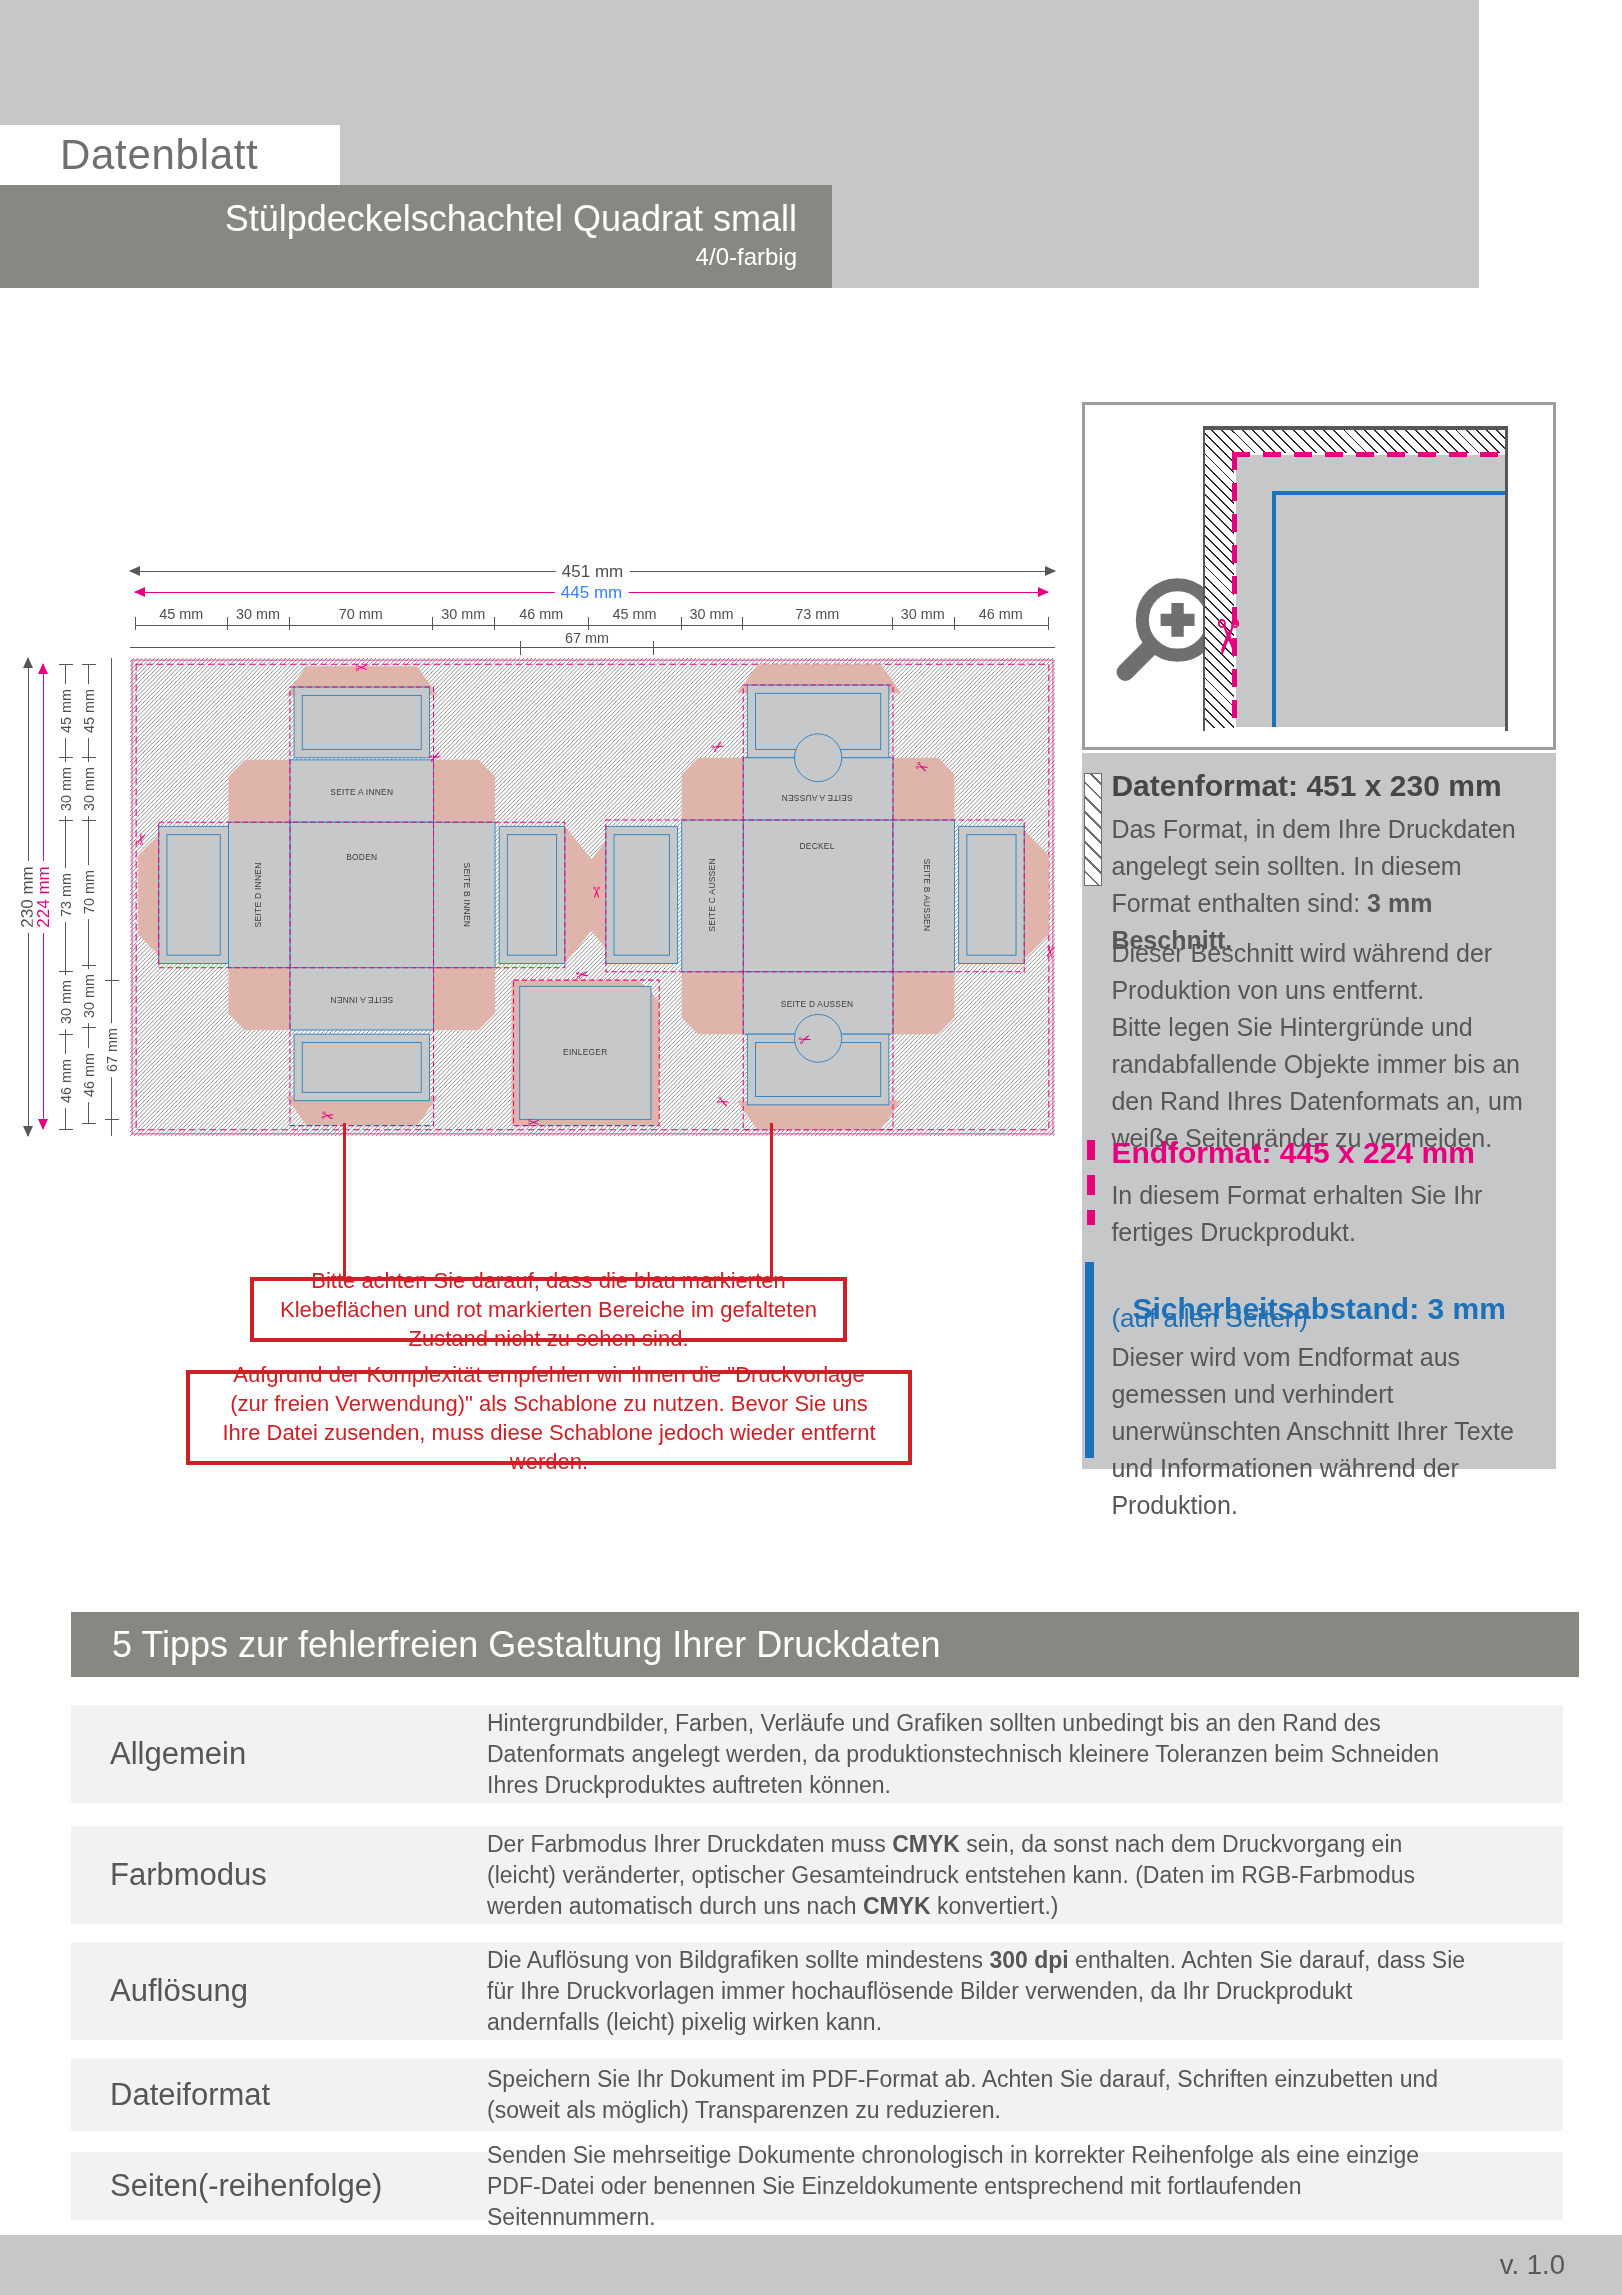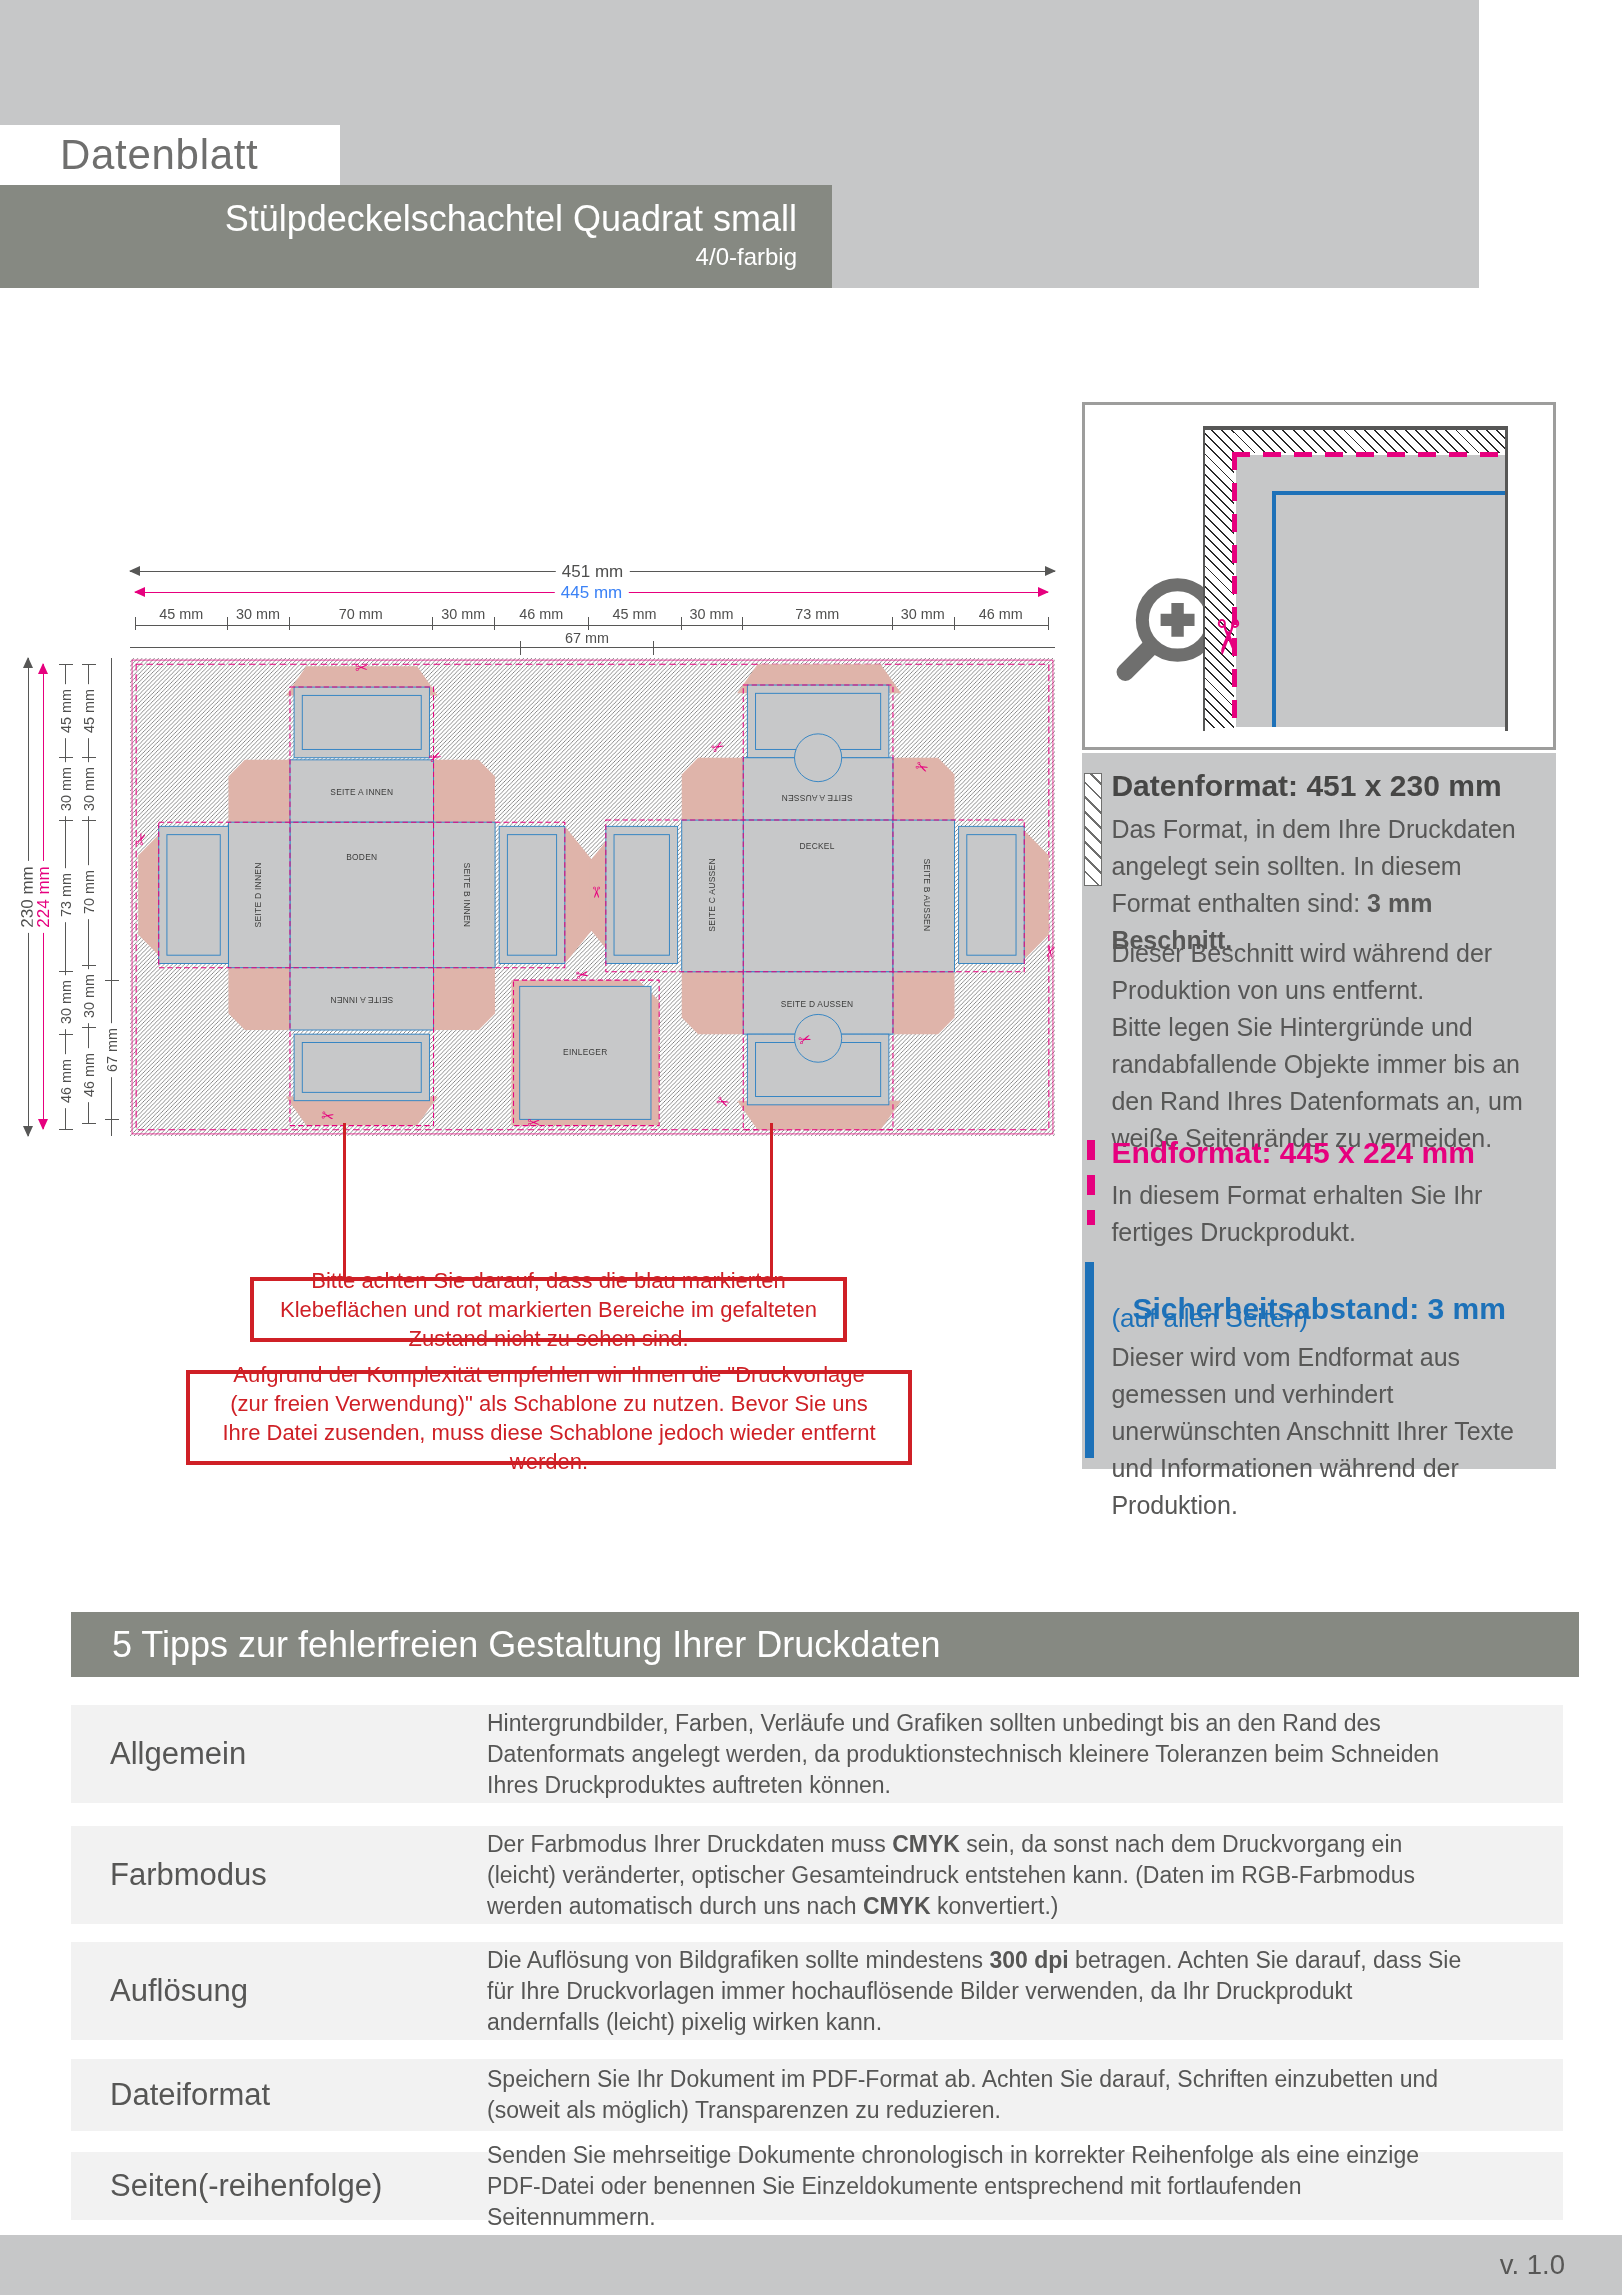--- a/index.html
+++ b/index.html
@@ -342,21 +342,21 @@
       <div class="tip-row abs" style="top: 1705px; height: 98px;">
         <div class="tip-label">Allgemein</div>
         <div class="tip-text"><span>Hintergrundbilder, Farben, Verläufe und Grafiken sollten unbedingt bis an den Rand des Datenformats angelegt werden, da produktionstechnisch kleinere Toleranzen beim Schneiden Ihres Druckproduktes auftreten können.</span></div>
       </div>
       <div class="tip-row abs" style="top: 1826px; height: 98px;">
         <div class="tip-label">Farbmodus</div>
         <div class="tip-text"><span>Der Farbmodus Ihrer Druckdaten muss </span><b>CMYK</b><span> sein, da sonst nach dem Druckvorgang ein (leicht) veränderter, optischer Gesamteindruck entstehen kann. (Daten im RGB-Farbmodus werden automatisch durch uns nach </span><b>CMYK</b><span> konvertiert.)</span></div>
       </div>
       <div class="tip-row abs" style="top: 1942px; height: 98px;">
         <div class="tip-label">Auflösung</div>
-        <div class="tip-text"><span>Die Auflösung von Bildgrafiken sollte mindestens </span><b>300 dpi</b><span> betragen. Achten Sie darauf, dass Sie für Ihre Druckvorlagen immer hochauflösende Bilder verwenden, da Ihr Druckprodukt andernfalls (leicht) pixelig wirken kann.</span></div>
+        <div class="tip-text"><span>Die Auflösung von Bildgrafiken sollte mindestens </span><b>300 dpi</b><span> enthalten. Achten Sie darauf, dass Sie für Ihre Druckvorlagen immer hochauflösende Bilder verwenden, da Ihr Druckprodukt andernfalls (leicht) pixelig wirken kann.</span></div>
       </div>
       <div class="tip-row abs" style="top: 2059px; height: 72px;">
         <div class="tip-label">Dateiformat</div>
         <div class="tip-text"><span>Speichern Sie Ihr Dokument im PDF-Format ab. Achten Sie darauf, Schriften einzubetten und (soweit als möglich) Transparenzen zu reduzieren.</span></div>
       </div>
       <div class="tip-row abs" style="top: 2152px; height: 68px;">
         <div class="tip-label">Seiten(-reihenfolge)</div>
         <div class="tip-text"><span>Senden Sie mehrseitige Dokumente chronologisch in korrekter Reihenfolge als eine einzige PDF-Datei oder benennen Sie Einzeldokumente entsprechend mit fortlaufenden Seitennummern.</span></div>
       </div>
     </div>

